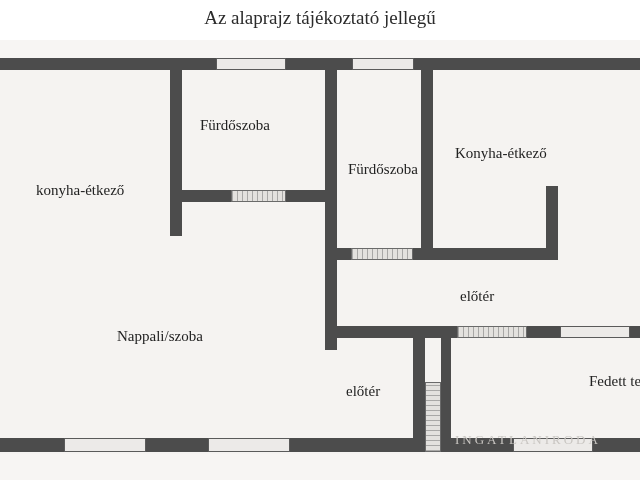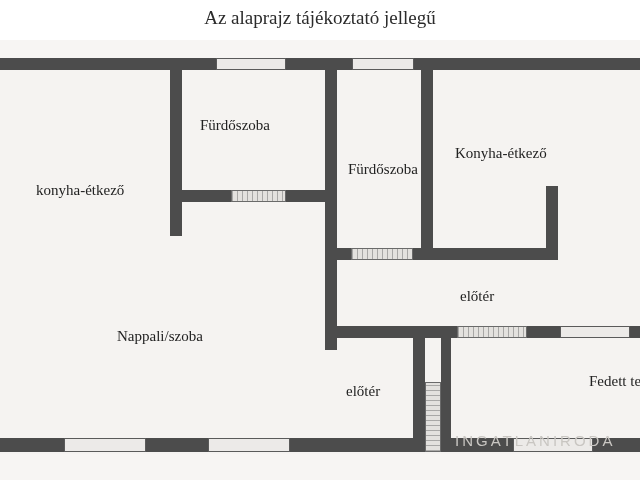--- a/index.html
+++ b/index.html
@@ -85,24 +85,24 @@
   .room-label {
     position: absolute;
     font-size: 15px;
     color: #222222;
     font-family: "Liberation Serif", serif;
     white-space: nowrap;
   }
   
   #watermark {
     position: absolute;
-    font-size: 15px;
+    font-size: 13px;
     letter-spacing: 3px;
     color: #c9c6c2;
-    font-family: Liberation Sans, sans-serif;
+    font-family: Liberation Serif, serif;
     white-space: nowrap;
   }
 </style>
 </head>
 <body>
 
 <div id="page">
 
   <div id="title-bar">
     <div id="title-text">Az alaprajz tájékoztató jellegű</div>

